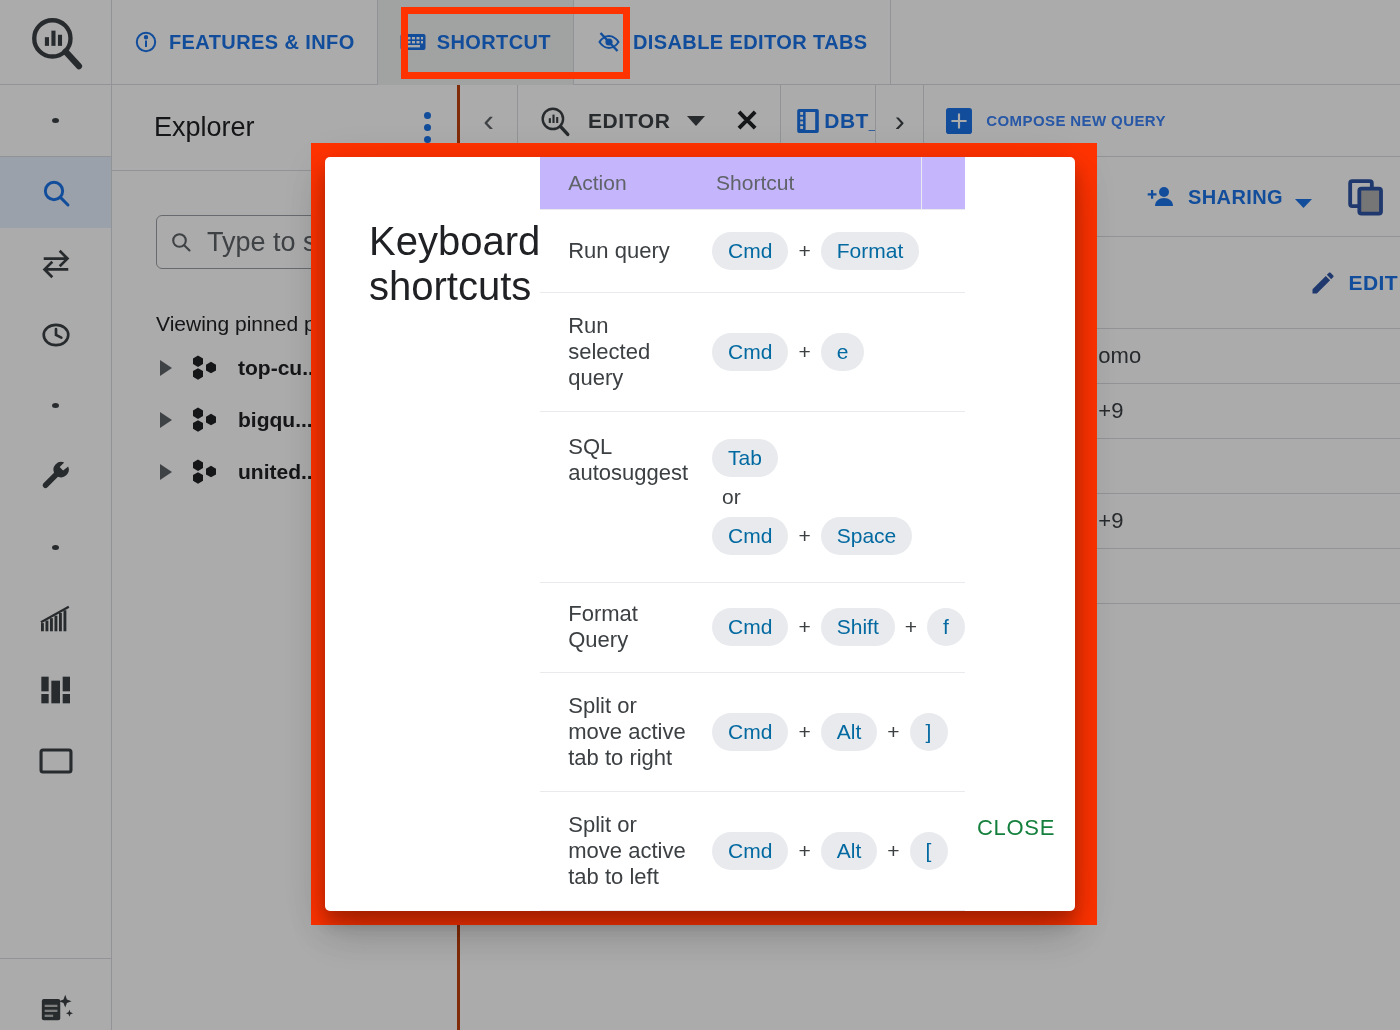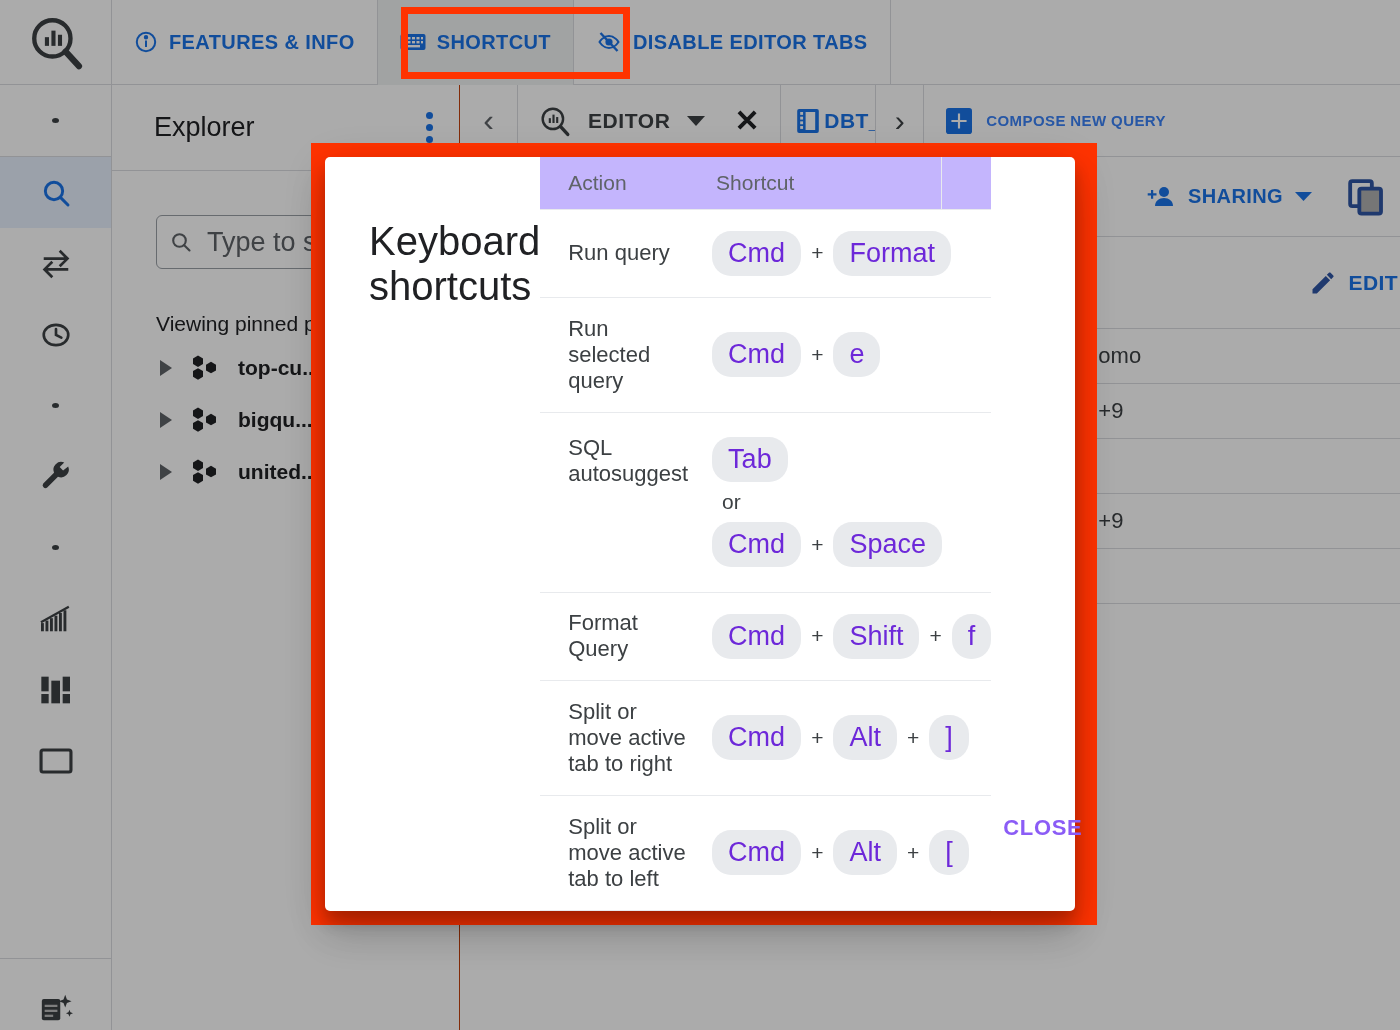--- a/index.html
+++ b/index.html
@@ -51,21 +51,21 @@
   .rail-dot { width: 7px; height: 5px; border-radius: 50%; background: #3c4043; }
   .rail-bottom {
     position: absolute; left: 0; bottom: 0; width: 112px; height: 72px;
     border-top: 1px solid #dadce0; display:flex; align-items:flex-end; justify-content:center;
     padding-bottom: 4px;
   }
 
   
   .explorer {
     position: absolute; left: 112px; top: 85px; width: 348px; bottom: 0;
-    background: #fff; border-right: 1px solid #c2410c;
+    background: #fff; border-right: 3px solid #c2410c;
   }
   .explorer-header {
     height: 86px; display: flex; align-items: center; justify-content: space-between;
     padding: 0 26px 0 42px; border-bottom: 1px solid #dadce0;
   }
   .explorer-title { font-size: 27px; color: #202124; }
   .kebab { display:flex; flex-direction:column; gap:5px; align-items:center; }
   .kebab i { display:block; width:7px; height:7px; border-radius:50%; background:#1a73e8; }
   .search-box {
     margin: 44px 0 0 44px; width: 270px; height: 54px;
@@ -95,21 +95,21 @@
     display:flex; align-items:center; gap:5px; height:72px; padding: 0 16px;
     font-size: 21px; font-weight: 700; letter-spacing: .4px; color: #1a73e8;
     border-right: 1px solid #dadce0; overflow:hidden; max-width: 95px;
   }
   .tab-next { width: 48px; display:flex; align-items:center; justify-content:center; color:#3c4043; font-size: 30px; height:72px; border-right:1px solid #dadce0;}
   .compose {
     display:flex; align-items:center; gap:14px; height:72px; padding: 0 22px;
     color:#3b82f6; font-size: 15px; font-weight:700; letter-spacing:.4px;
   }
   .actionbar { height: 80px; display:flex; align-items:center; justify-content:flex-end; gap: 34px; padding-right: 14px; border-bottom: 1px solid #dadce0;}
-  .sharing { display:flex; align-items:center; gap:12px; color:#1a73e8; font-size:20px; font-weight:700; letter-spacing:.4px;}
+  .sharing { display:flex; align-items:flex-end; gap:12px; color:#1a73e8; font-size:20px; font-weight:700; letter-spacing:.4px;}
   .editbar { height: 92px; display:flex; align-items:center; justify-content:flex-end; gap:12px; padding-right: 2px; border-bottom: 1px solid #dadce0;}
   .editlink { display:flex; align-items:center; gap:12px; color:#1a73e8; font-size:21px; font-weight:700; letter-spacing:.4px;}
 
   .result-rows { position:absolute; left:0; right:0; top: 244px; }
   .res-row { height: 55px; border-bottom: 1px solid #dadce0; display:flex; align-items:center; padding-left: 620px; font-size: 22px; color:#3c4043;}
 
   
   .redbox { position: absolute; border: 7px solid #ff3300; z-index: 90; pointer-events:none; }
   #redbox-shortcut { left: 401px; top: 7px; width: 229px; height: 72px; }
   #redbox-dialog  { left: 311px; top: 143px; width: 786px; height: 782px; background: #ff3300; }
@@ -132,27 +132,27 @@
   .dlg-table th.c3 { width: 62px; }
   .dlg-table td {
     font-size: 22px; color: #3c4043; border-bottom: 1px solid #e8eaed;
     vertical-align: middle; padding: 14px 0;
   }
   .dlg-table td.c1 { padding-left: 28px; }
   .dlg-table td.c2 { padding-left: 24px; }
   .keyline { display: flex; align-items: center; gap: 10px; padding: 4px 0; }
   .key {
     display:inline-block; background:#e8eaed; border-radius: 19px;
-    padding: 7px 16px; font-size: 27px; color:#6d28d9; line-height: 1.15;
+    padding: 7px 16px; font-size: 21px; color:#0369a1; line-height: 1.15;
     min-width: 38px; text-align:center;
   }
   .plus { font-size: 21px; color:#3c4043; }
   .ortext { font-size: 21px; color:#3c4043; padding: 4px 0 4px 10px; }
   .dlg-actions { margin-top: auto; display:flex; justify-content:flex-end; padding: 0 48px 44px 0; }
-  .close-btn { color:#8b5cf6; font-size: 22px; font-weight: 700; letter-spacing:.7px; padding: 26px 12px; }
+  .close-btn { color:#15803d; font-size: 22px; font-weight: 400; letter-spacing:.7px; padding: 26px 12px; }
 
   svg { display:block; }
 </style>
 </head>
 <body>
 
 <div id="root">
 
   <div class="app">
 

